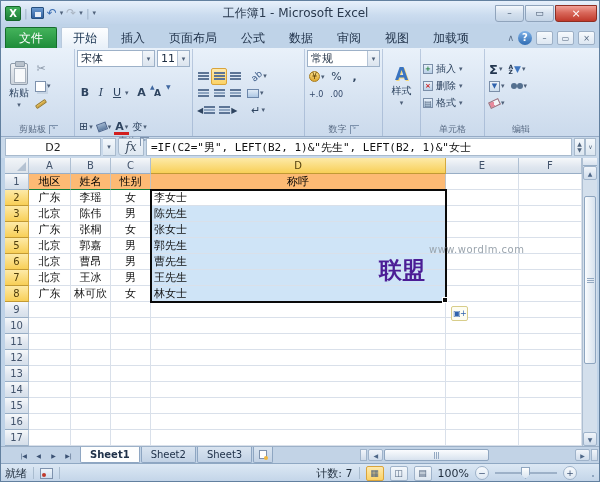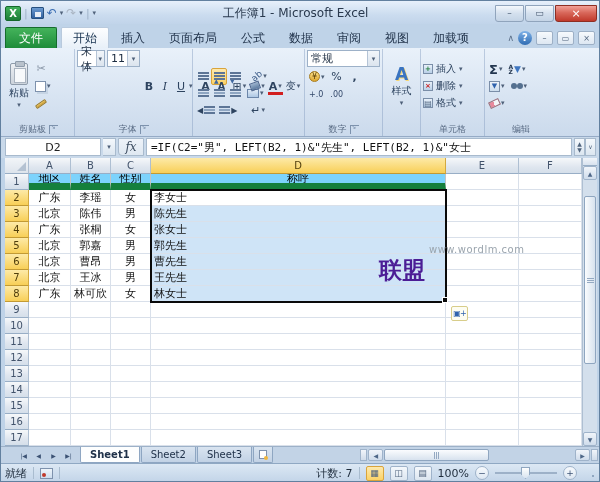--- a/index.html
+++ b/index.html
@@ -122,21 +122,21 @@
   .grid { display:grid; grid-template-columns:24px 42px 40px 40px 295px 73px 63px; grid-auto-rows:16px; }
   .ch, .rh { background:linear-gradient(#f6f8fa,#dfe6ef 60%,#d5dfea); border-right:1px solid #aebfd2; border-bottom:1px solid #98aec6;
              font-size:10px; color:#42536b; display:flex; align-items:center; justify-content:center; }
   .ch.selch, .rh.selrh { background:linear-gradient(#fdeaa8,#f8cf57); border-right:1px solid #d3a93f; border-bottom:1px solid #c29a34; color:#503e0c; }
   .corner { position:relative; background:linear-gradient(#f2f5f8,#dde4ec); }
   .corner::after { content:""; position:absolute; right:2px; bottom:2px; border-left:9px solid transparent; border-bottom:9px solid #b4c2d2; }
   .cell { border-right:1px solid #d9e0ea; border-bottom:1px solid #d9e0ea; font-size:11px; color:#111;
           display:flex; align-items:center; overflow:hidden; white-space:nowrap; }
   .cell.ctr { justify-content:center; }
   .cell.dl { padding-left:3px; }
-  .cell.gray { background:#7dd3fc; border-right:1px solid #c3c3c3; border-bottom:7px solid #15803d; color:#000; justify-content:center; }
+  .cell.gray { background:#fdba74; border-right:1px solid #c3c3c3; border-bottom:1px solid #15803d; color:#000; justify-content:center; }
   .cell.sel { background:#cfe4f7; }
   .cell.act { background:#ffffff; }
   .selrect { position:absolute; left:145px; top:31px; width:297px; height:114px; border:2px solid #0a0a0a; pointer-events:none; }
   .fhandle { position:absolute; left:437px; top:139px; width:6px; height:6px; background:#0a0a0a; border:1px solid #fff; }
   .smarttag { position:absolute; left:446px; top:148px; width:17px; height:15px; background:#fdfdf2; border:1px solid #d8cd8a; border-radius:2px;
               display:flex; align-items:center; justify-content:center; }
   .smarttag::after { content:"▣+"; font-size:8px; color:#2f62ad; letter-spacing:-1px; }
   .wm { position:absolute; left:372px; top:86px; z-index:6; pointer-events:none; white-space:nowrap; }
   .wm-url { display:block; margin-left:52px; font-size:10px; color:#9aa4ad; letter-spacing:.5px; }
   .wm-line { display:flex; align-items:baseline; }
@@ -263,21 +263,21 @@
             </div>
         </div>
       </div>
       <div class="glabel">
           <span>剪贴板</span>
           <span class="lnch"></span>
         </div>
     </div>
 
     <div class="grp" style="width:118px">
-      <div class="gbody" style="flex-direction:row;gap:1px;">
+      <div class="gbody" style="flex-direction:column;gap:17px;">
         <div style="display:flex;gap:2px;">
           <div class="combo" style="flex:1">
               <span>宋体</span>
               <span class="cbx">
                 <span class="dd">▾</span>
               </span>
             </div>
           <div class="combo" style="width:33px">
               <span>11</span>
               <span class="cbx">

